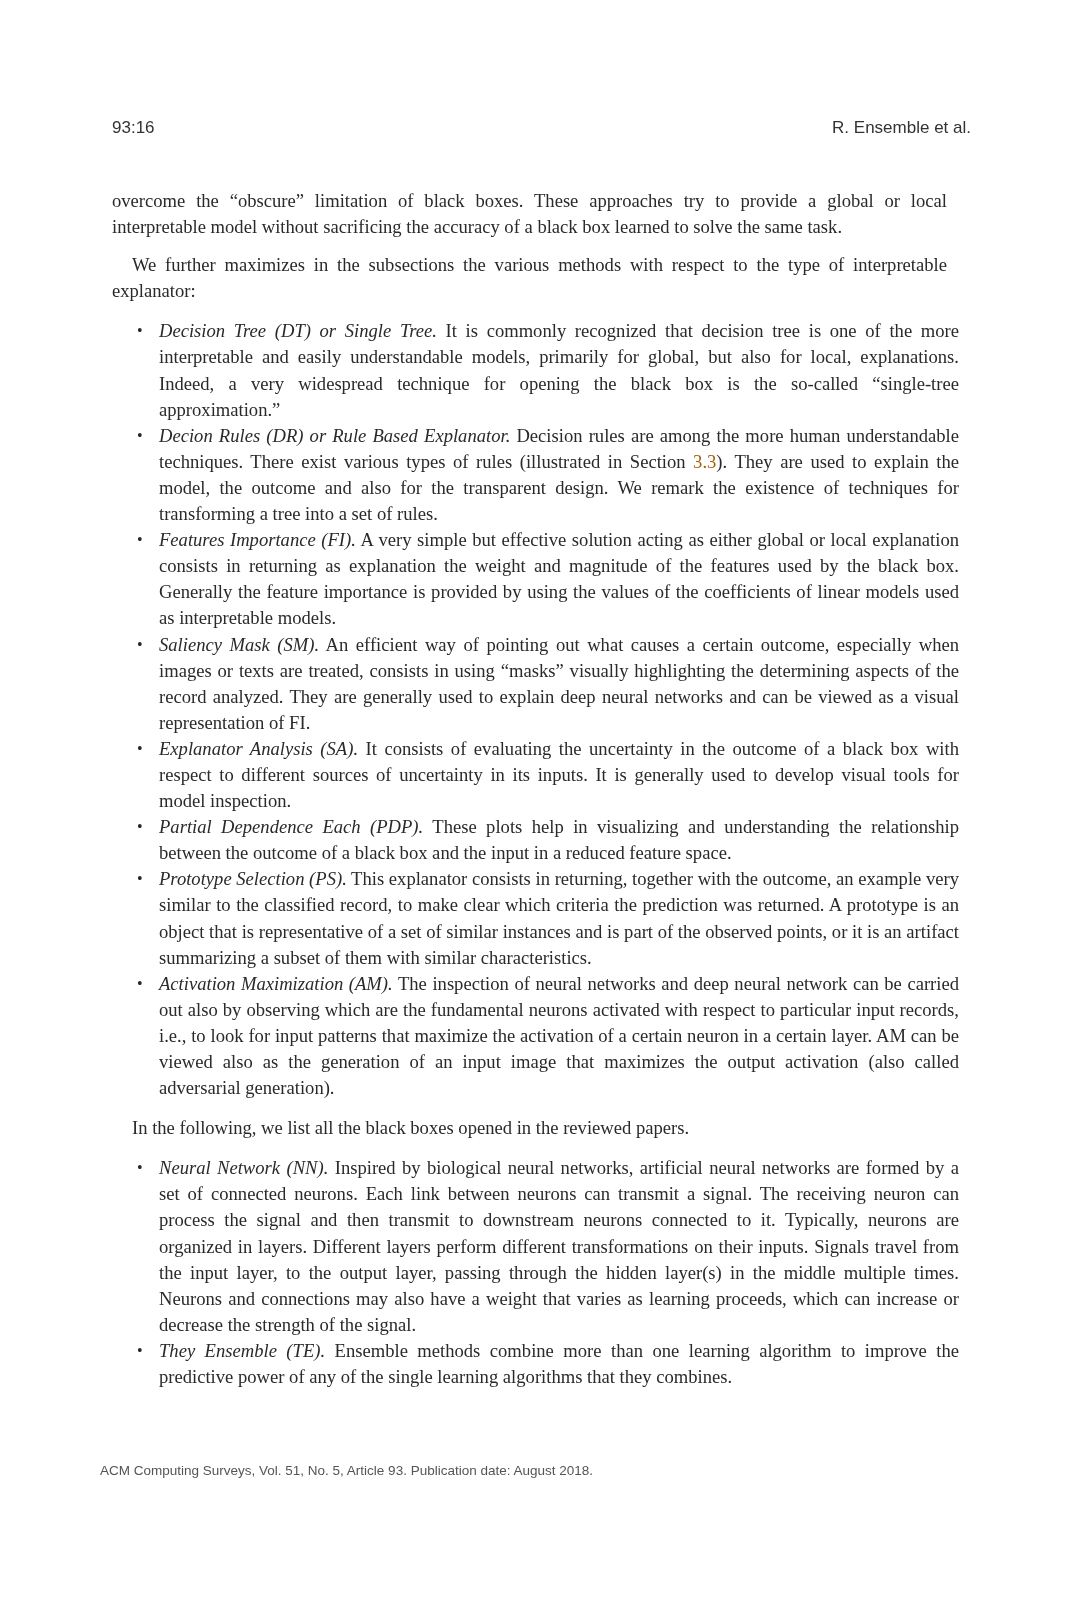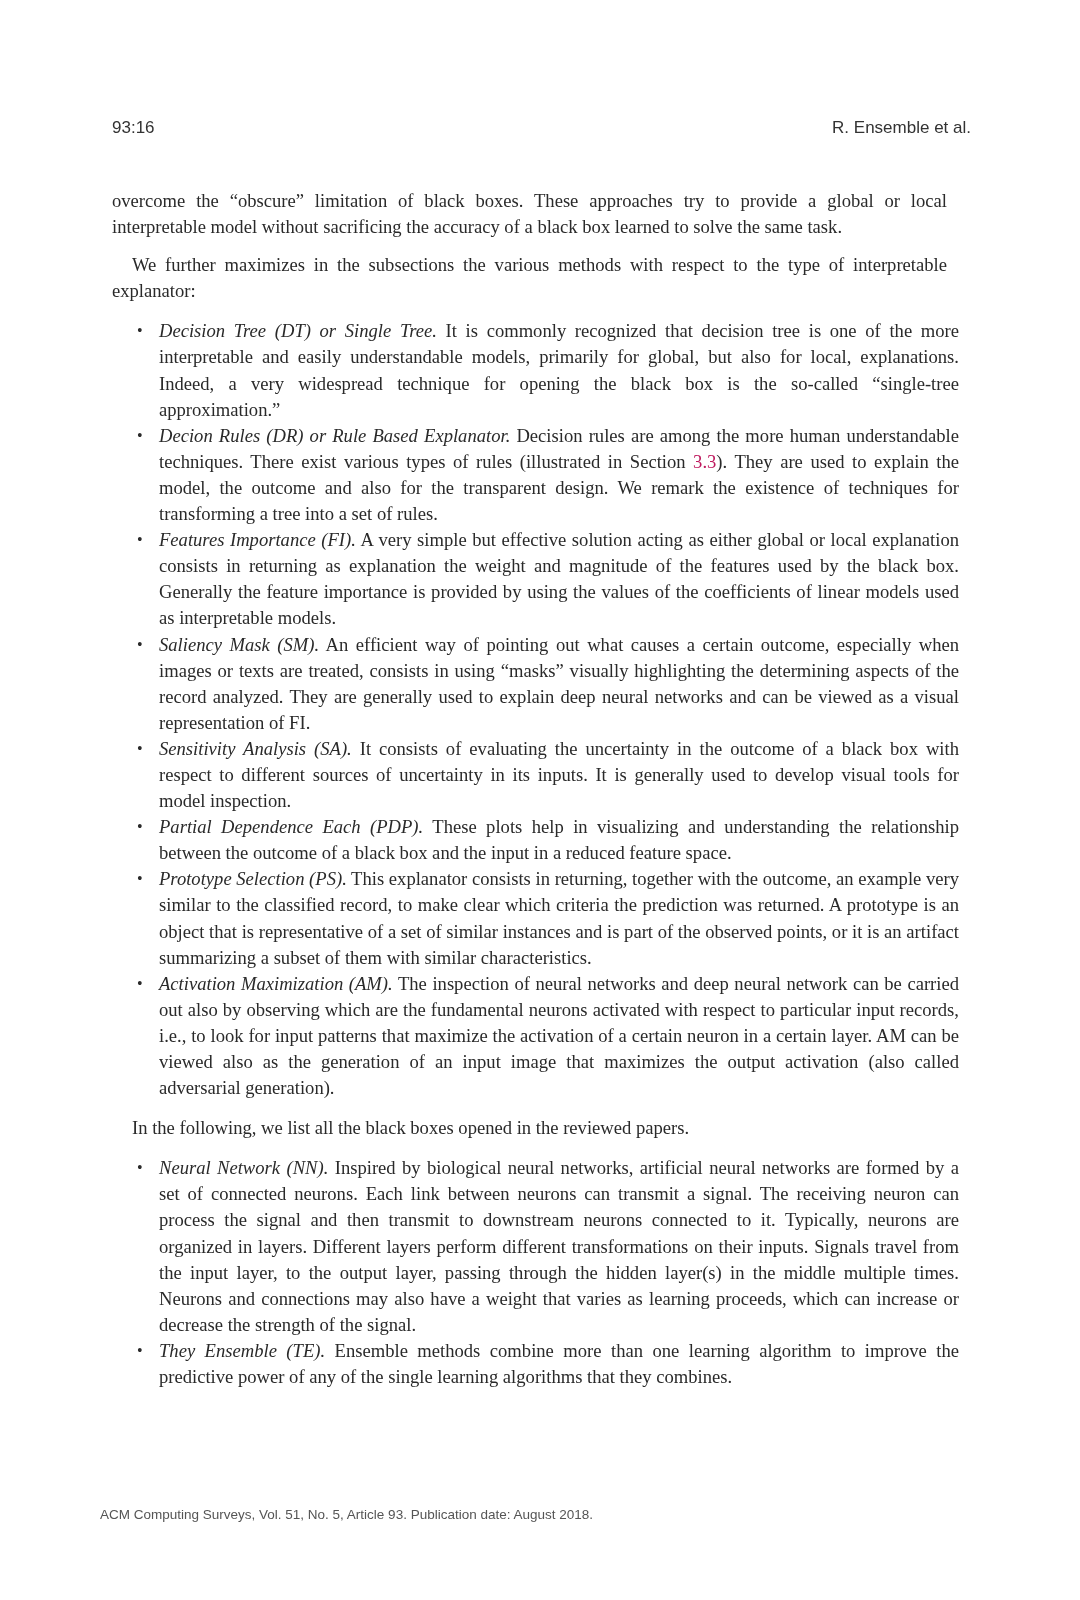--- a/index.html
+++ b/index.html
@@ -13,43 +13,43 @@
   .body { position: absolute; top: 176px; left: 0; width: 859px;
           font-size: 18.6px; line-height: 26.1px; text-align: justify; }
   p { margin: 12px; }
   p.indent { text-indent: 20px; }
   ul { list-style: none; margin: 0; padding: 0; }
   ul.list1 { margin-top: 14px; margin-bottom: 14px; }
   ul.list2 { margin-top: 14px; }
   li { position: relative; padding-left: 59px; }
   li .bullet { position: absolute; left: 37px; top: 0; font-size: 16px; }
   li .term { font-style: italic; }
-  .link { color: #be185d; }
+  .link { color: #a16207; }
   .footer { position: absolute; top: 1463px; left: 0;
-            font-family: "Liberation Sans", "DejaVu Sans", sans-serif; font-size: 13.5px; color: #555; margin-top: 44px; }
+            font-family: "Liberation Sans", "DejaVu Sans", sans-serif; font-size: 13.5px; color: #555; }
 </style>
 </head>
 <body>
 
 <div class="page">
   <div class="header">
     <span class="left">93:16</span>
     <span class="right">R. Ensemble et al.</span>
   </div>
 
   <div class="body">
     <p>overcome the “obscure” limitation of black boxes. These approaches try to provide a global or local interpretable model without sacrificing the accuracy of a black box learned to solve the same task.</p>
     <p class="indent">We further maximizes in the subsections the various methods with respect to the type of interpretable explanator:</p>
 
     <ul class="list1">
       <li><span class="bullet">•</span><span class="term">Decision Tree (DT) or Single Tree.</span><span> It is commonly recognized that decision tree is one of the more interpretable and easily understandable models, primarily for global, but also for local, explanations. Indeed, a very widespread technique for opening the black box is the so-called “single-tree approximation.”</span></li>
       <li><span class="bullet">•</span><span class="term">Decion Rules (DR) or Rule Based Explanator.</span><span> Decision rules are among the more human understandable techniques. There exist various types of rules (illustrated in Section </span><span class="link">3.3</span><span>). They are used to explain the model, the outcome and also for the transparent design. We remark the existence of techniques for transforming a tree into a set of rules.</span></li>
       <li><span class="bullet">•</span><span class="term">Features Importance (FI).</span><span> A very simple but effective solution acting as either global or local explanation consists in returning as explanation the weight and magnitude of the features used by the black box. Generally the feature importance is provided by using the values of the coefficients of linear models used as interpretable models.</span></li>
       <li><span class="bullet">•</span><span class="term">Saliency Mask (SM).</span><span> An efficient way of pointing out what causes a certain outcome, especially when images or texts are treated, consists in using “masks” visually highlighting the determining aspects of the record analyzed. They are generally used to explain deep neural networks and can be viewed as a visual representation of FI.</span></li>
-      <li><span class="bullet">•</span><span class="term">Sensitivity Analysis (SA).</span><span> It consists of evaluating the uncertainty in the outcome of a black box with respect to different sources of uncertainty in its inputs. It is generally used to develop visual tools for model inspection.</span></li>
+      <li><span class="bullet">•</span><span class="term">Explanator Analysis (SA).</span><span> It consists of evaluating the uncertainty in the outcome of a black box with respect to different sources of uncertainty in its inputs. It is generally used to develop visual tools for model inspection.</span></li>
       <li><span class="bullet">•</span><span class="term">Partial Dependence Each (PDP).</span><span> These plots help in visualizing and understanding the relationship between the outcome of a black box and the input in a reduced feature space.</span></li>
       <li><span class="bullet">•</span><span class="term">Prototype Selection (PS).</span><span> This explanator consists in returning, together with the outcome, an example very similar to the classified record, to make clear which criteria the prediction was returned. A prototype is an object that is representative of a set of similar instances and is part of the observed points, or it is an artifact summarizing a subset of them with similar characteristics.</span></li>
       <li><span class="bullet">•</span><span class="term">Activation Maximization (AM).</span><span> The inspection of neural networks and deep neural network can be carried out also by observing which are the fundamental neurons activated with respect to particular input records, i.e., to look for input patterns that maximize the activation of a certain neuron in a certain layer. AM can be viewed also as the generation of an input image that maximizes the output activation (also called adversarial generation).</span></li>
     </ul>
 
     <p class="indent">In the following, we list all the black boxes opened in the reviewed papers.</p>
 
     <ul class="list2">
       <li><span class="bullet">•</span><span class="term">Neural Network (NN).</span><span> Inspired by biological neural networks, artificial neural networks are formed by a set of connected neurons. Each link between neurons can transmit a signal. The receiving neuron can process the signal and then transmit to downstream neurons connected to it. Typically, neurons are organized in layers. Different layers perform different transformations on their inputs. Signals travel from the input layer, to the output layer, passing through the hidden layer(s) in the middle multiple times. Neurons and connections may also have a weight that varies as learning proceeds, which can increase or decrease the strength of the signal.</span></li>
       <li><span class="bullet">•</span><span class="term">They Ensemble (TE).</span><span> Ensemble methods combine more than one learning algorithm to improve the predictive power of any of the single learning algorithms that they combines.</span></li>

